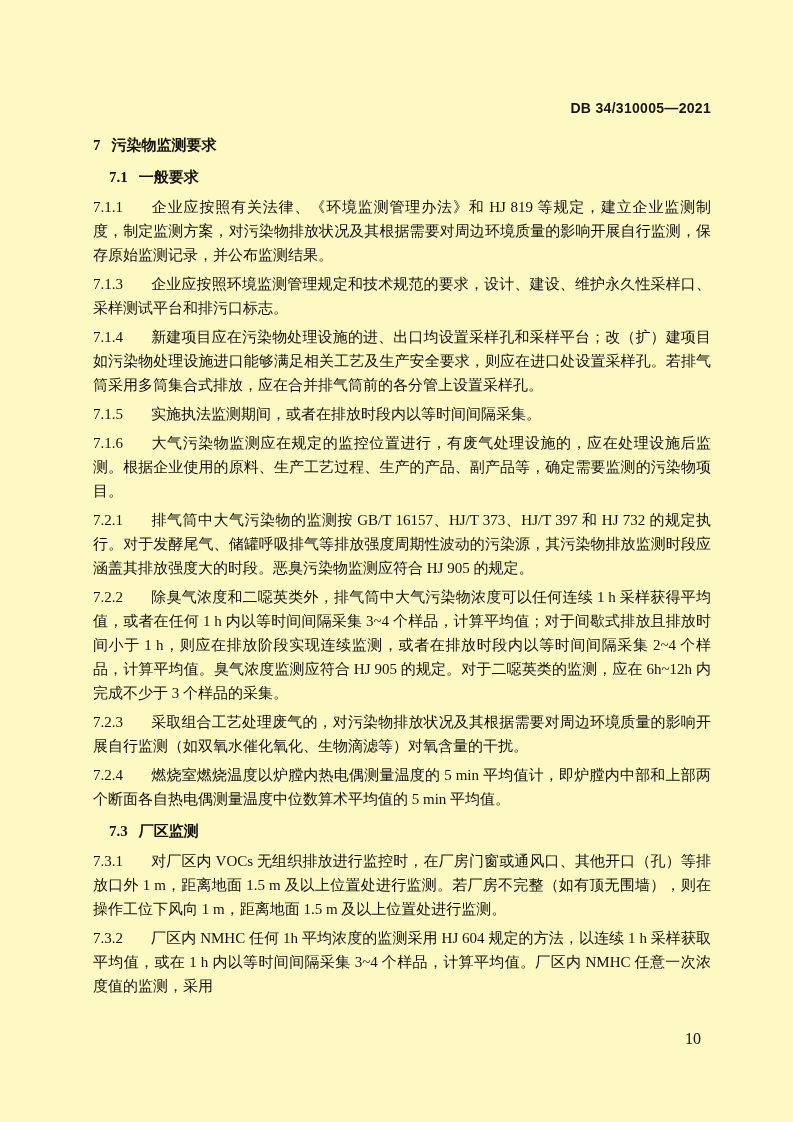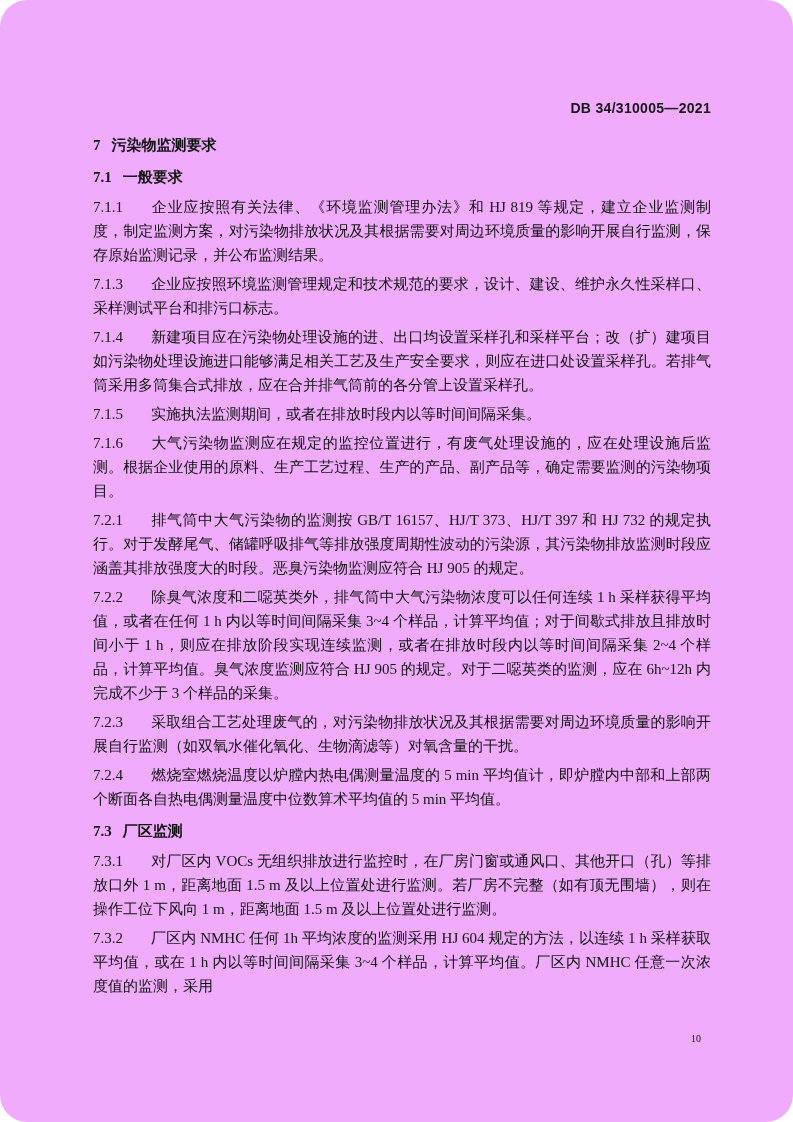--- a/index.html
+++ b/index.html
@@ -4,25 +4,24 @@
 <style>
   html, body {
     margin: 0;
     padding: 0;
     background: #ffffff;
   }
   .page {
     position: relative;
     width: 793px;
     height: 1122px;
-    background: #f0abfc;
+    background: #fef9c3;
     color: #111111;
     overflow: hidden;
     box-sizing: border-box;
-    border-radius: 27px;
   }
   .inner {
     padding: 100px 82px 0 93px;
   }
   .doc-header {
     text-align: right;
     font-family: "Liberation Sans", "DejaVu Sans", sans-serif;
     font-weight: 700;
     font-size: 14px;
     line-height: 17px;
@@ -31,21 +30,21 @@
   }
   .chapter-heading {
     margin: 16px 0 0 0;
     font-family: "Liberation Sans", "DejaVu Sans", sans-serif;
     font-weight: 700;
     font-size: 15px;
     line-height: 24px;
     color: #111111;
   }
   .section-heading {
-    margin: 8px 0 6px 0;
+    margin: 8px 0 6px 16px;
     font-family: "Liberation Sans", "DejaVu Sans", sans-serif;
     font-weight: 700;
     font-size: 15px;
     line-height: 24px;
     color: #111111;
   }
   .clause {
     margin: 5px 0 0 0;
     font-family: "Liberation Serif", "DejaVu Serif", serif;
     font-size: 15px;
@@ -61,21 +60,21 @@
   .section-heading .num {
     margin-right: 11px;
     font-family: "Liberation Serif", "DejaVu Serif", serif;
     font-weight: 700;
   }
   .page-footer {
     position: absolute;
     top: 1030px;
     right: 92px;
     font-family: "Liberation Serif", "DejaVu Serif", serif;
-    font-size: 10px;
+    font-size: 16px;
     line-height: 17px;
     color: #111111;
     margin-left: 24px;
   }
 </style>
 </head>
 <body>
 
 <div class="page">
   <div class="inner">

